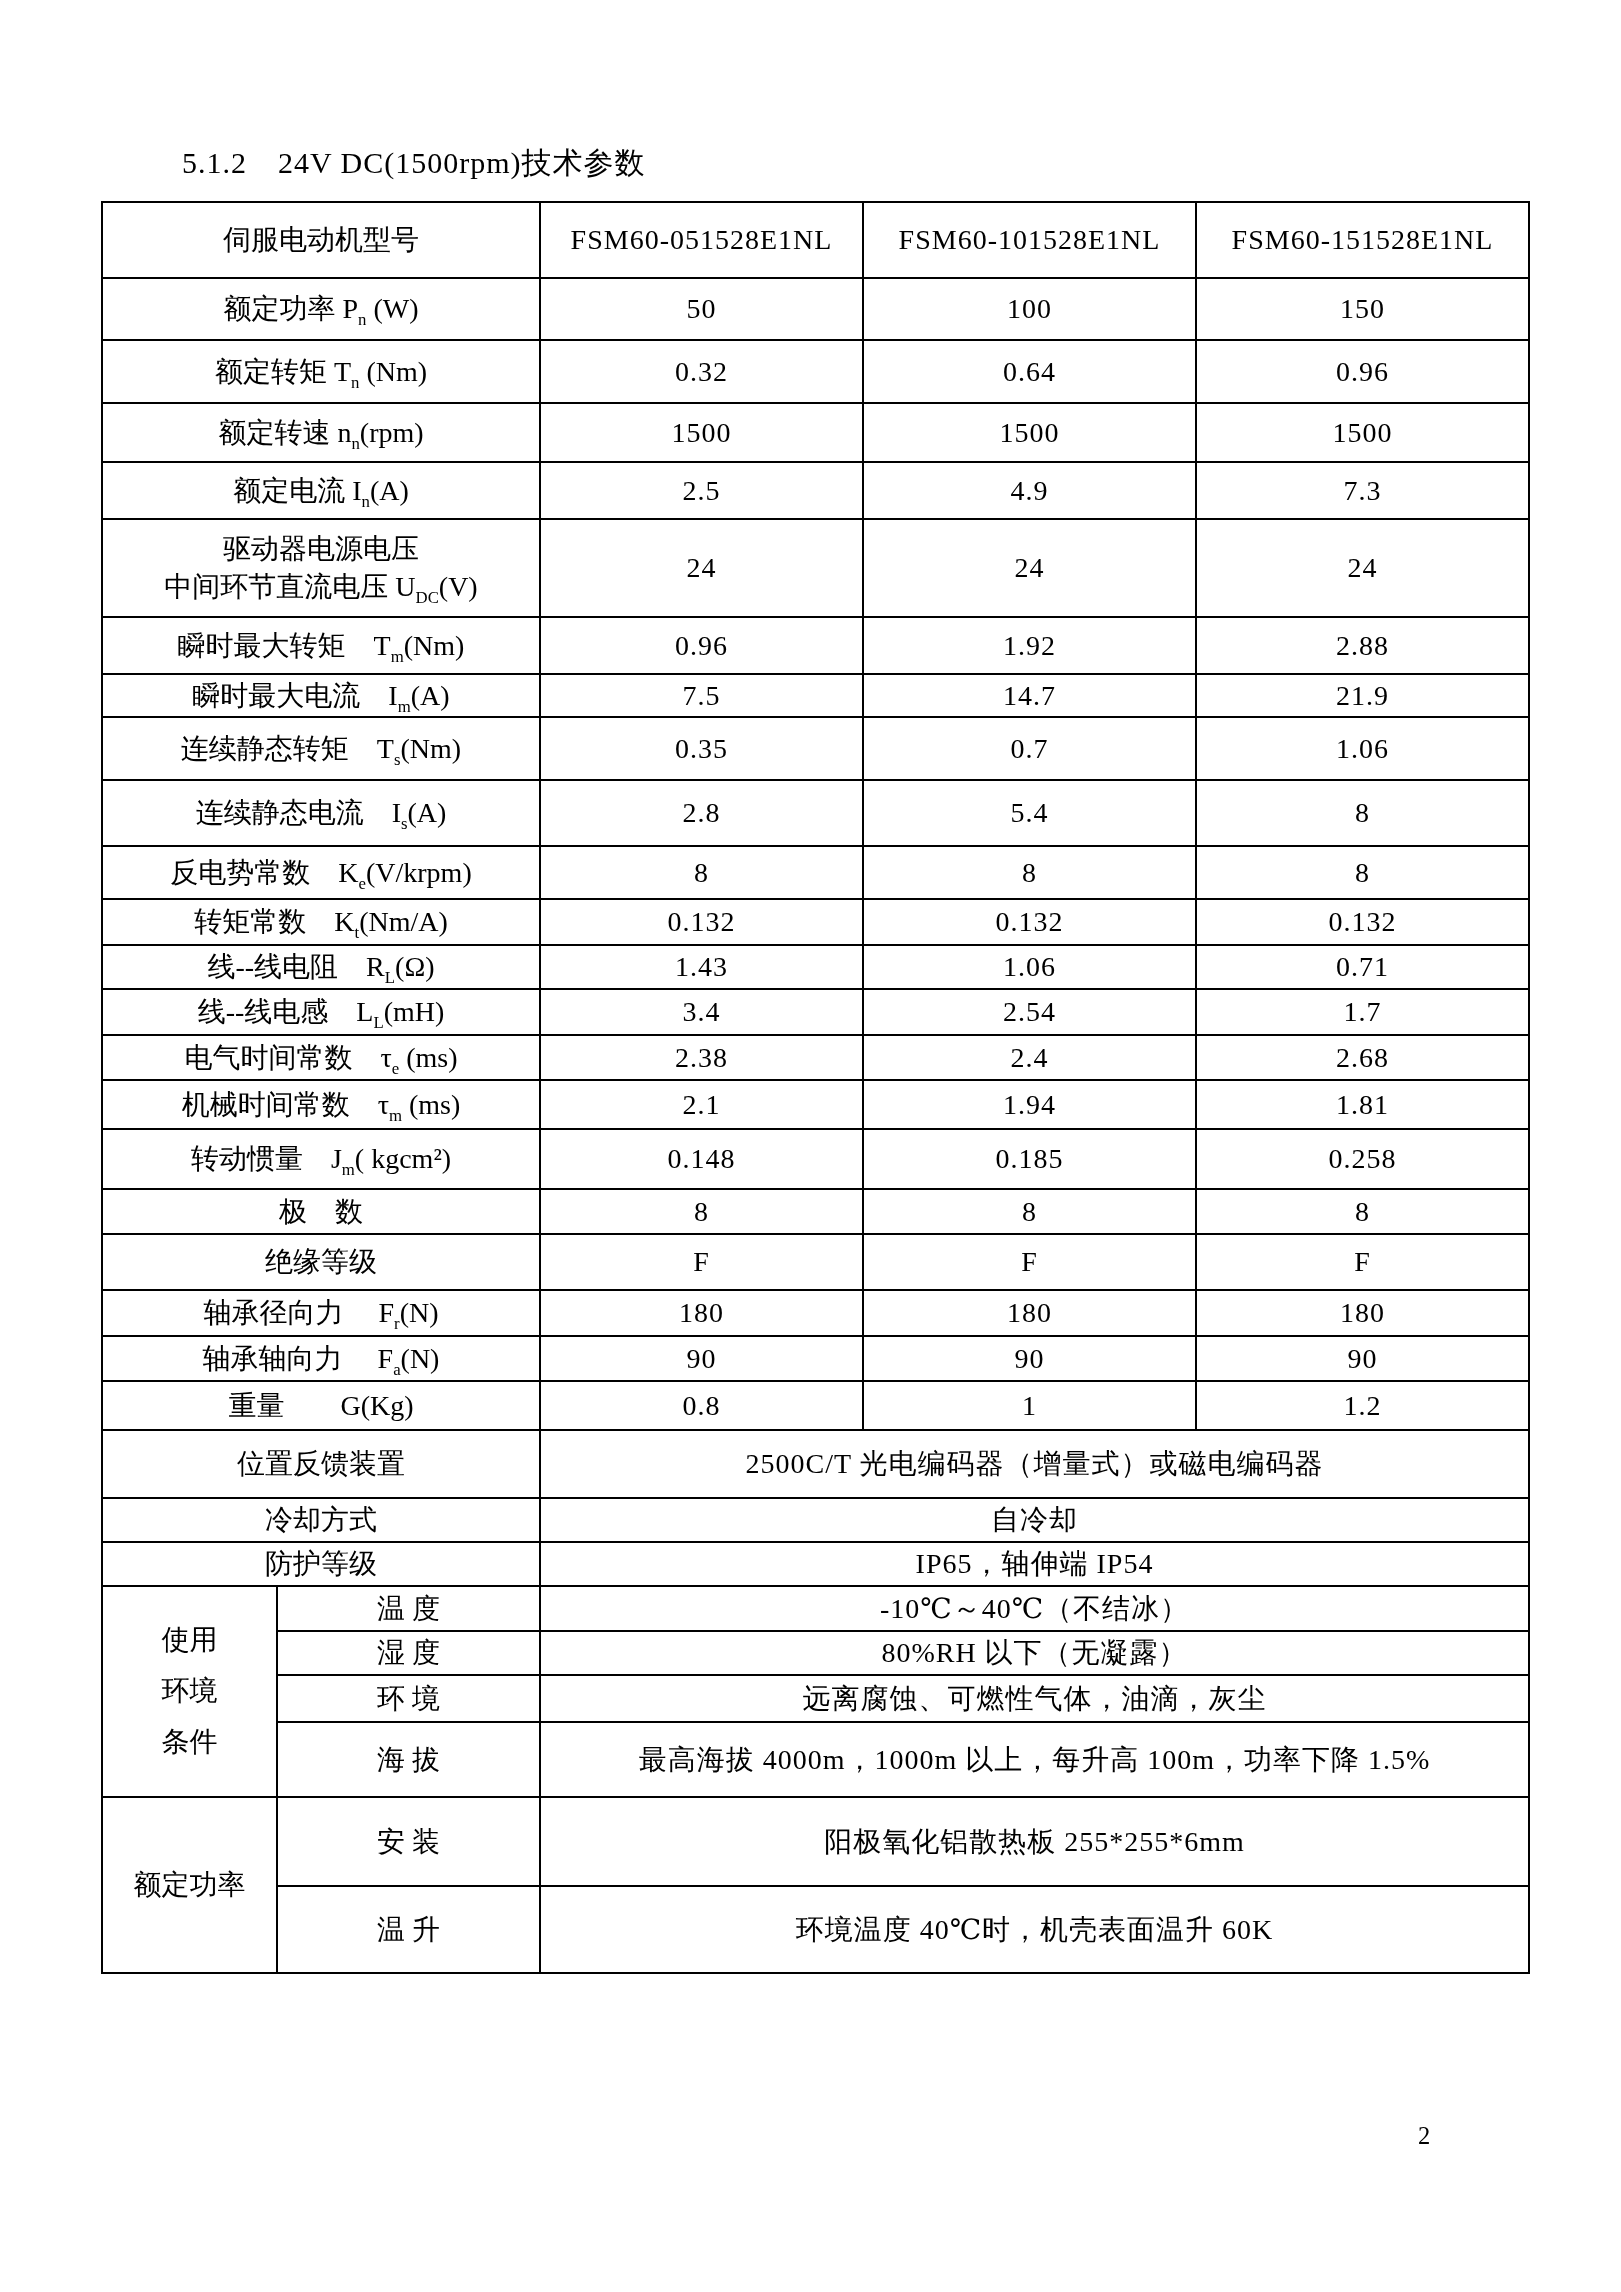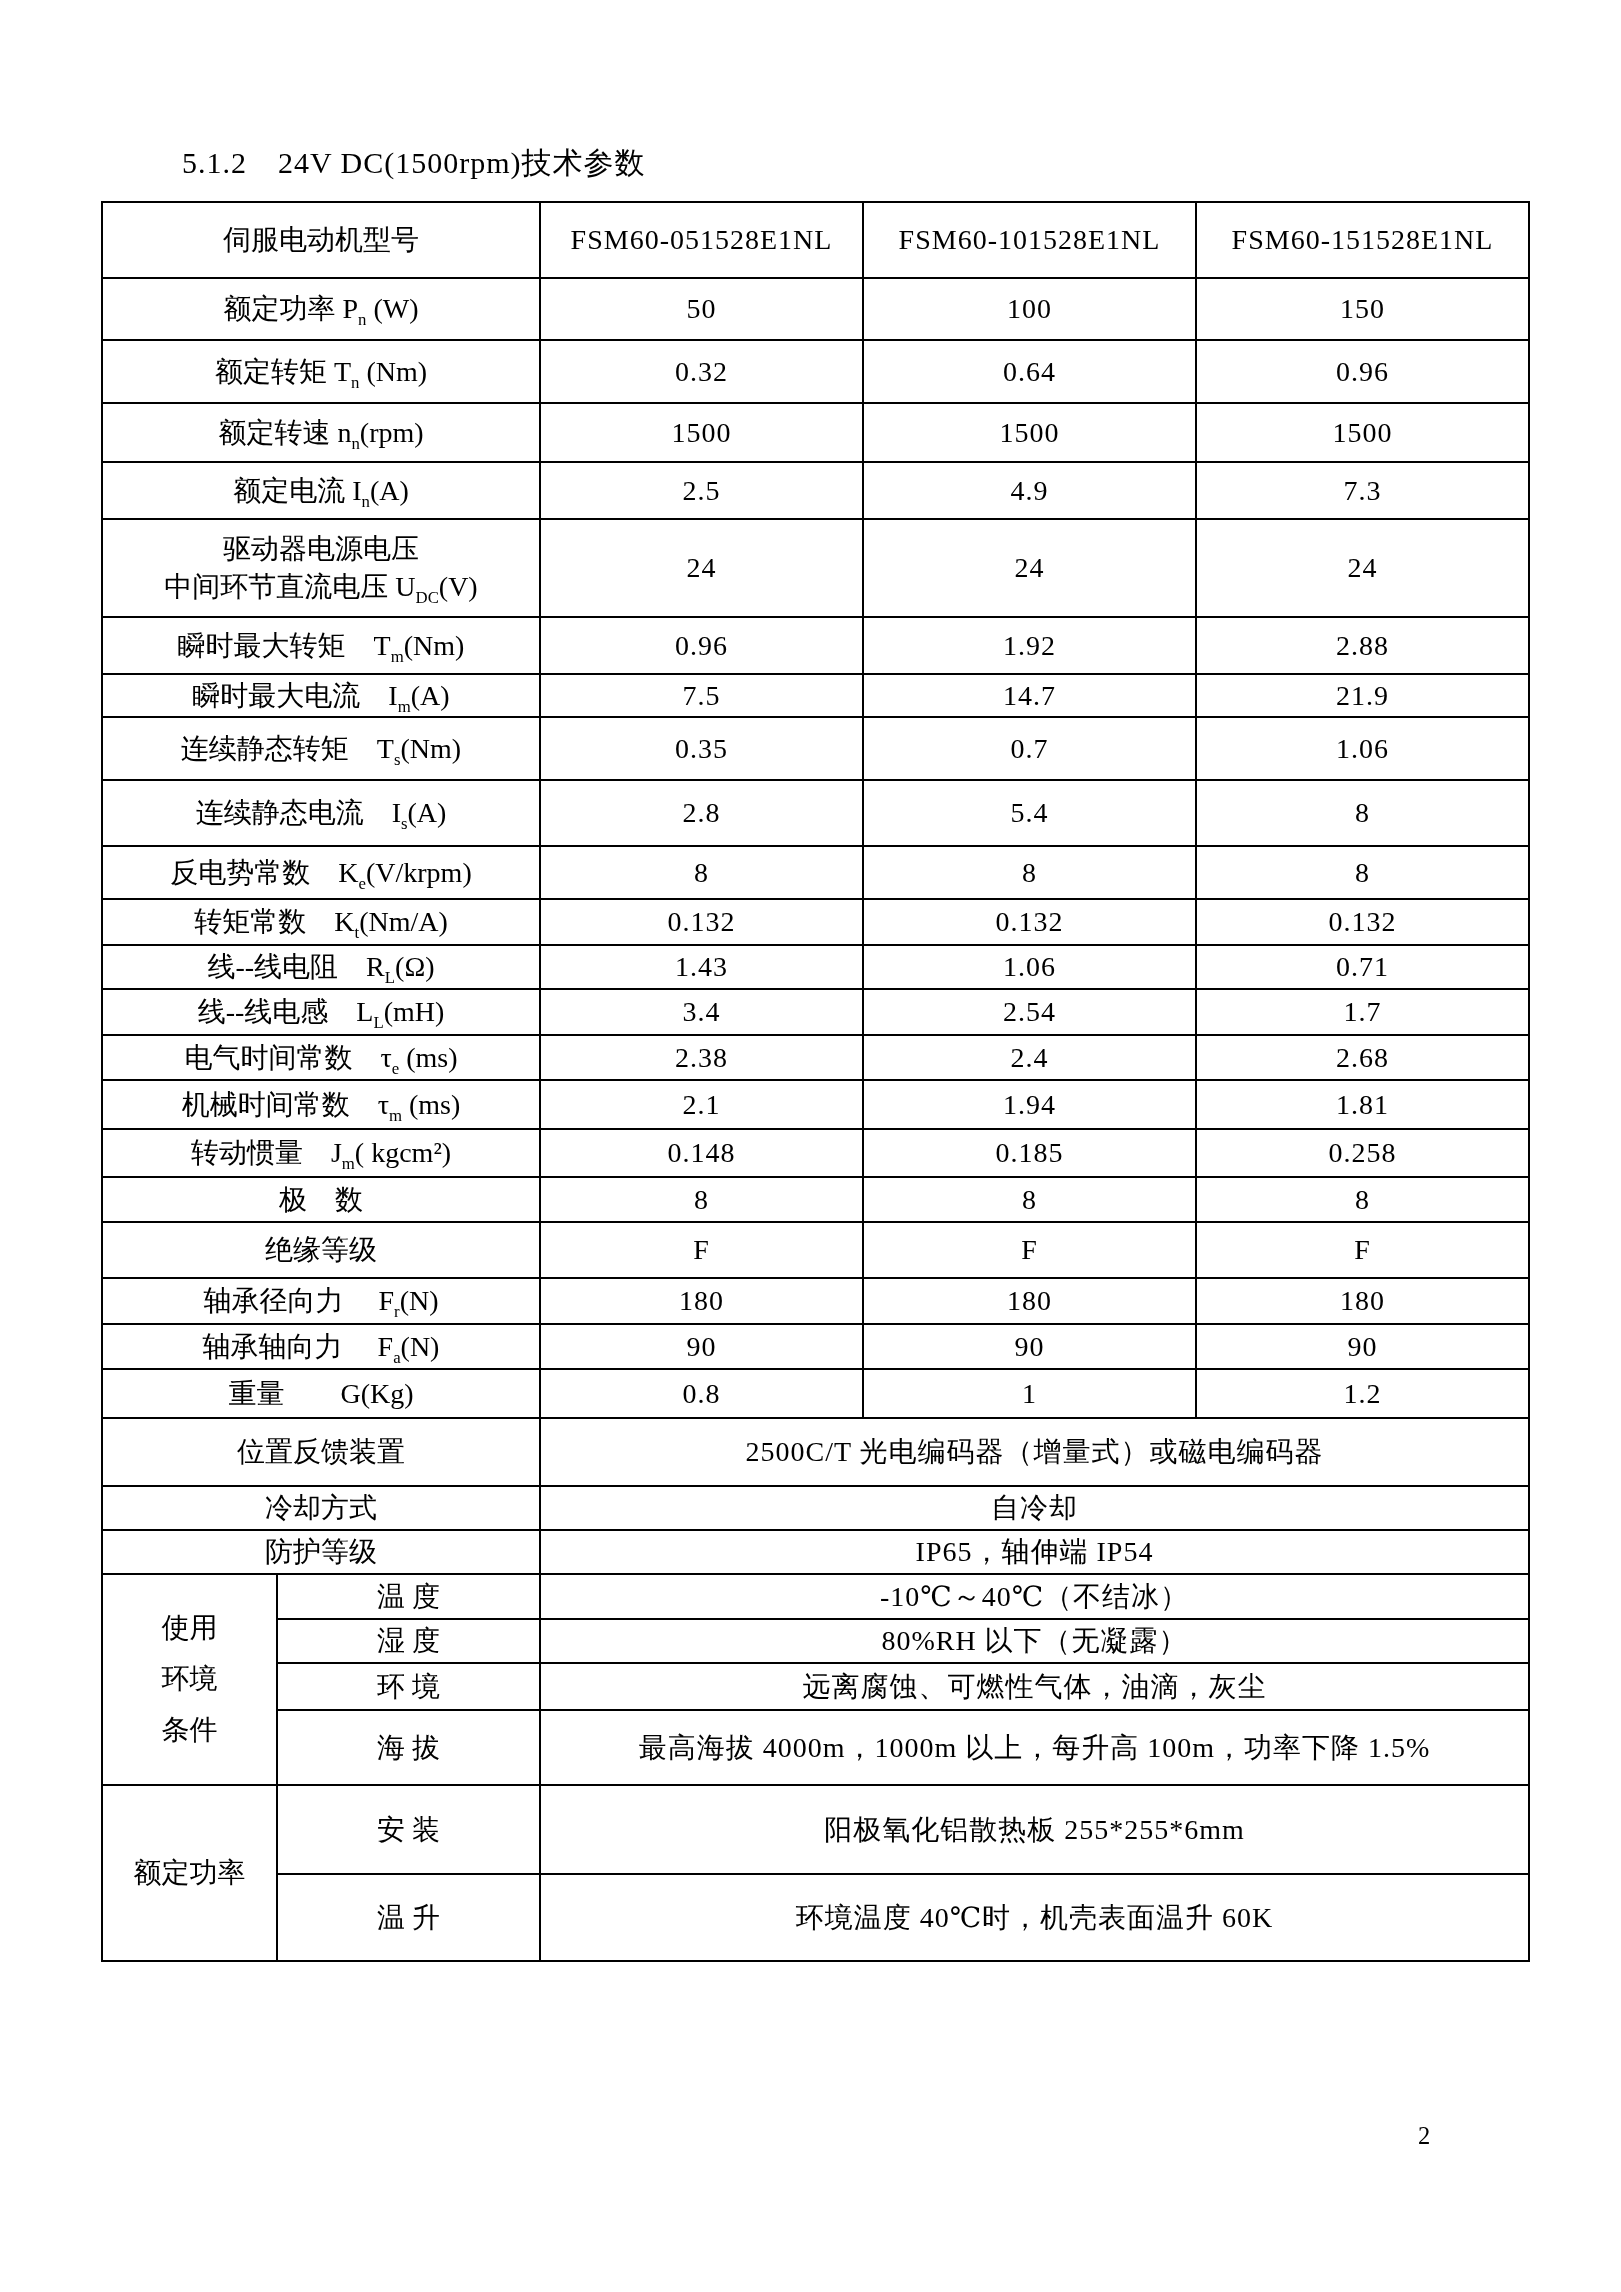--- a/index.html
+++ b/index.html
@@ -177,21 +177,21 @@
       <td class="val">2.68</td>
     </tr>
 
     <tr style="height:49px">
       <td class="lbl" colspan="2"><span>机械时间常数　τ</span><sub>m</sub><span> (ms)</span></td>
       <td class="val">2.1</td>
       <td class="val">1.94</td>
       <td class="val">1.81</td>
     </tr>
 
-    <tr style="height:48px">
+    <tr style="height:60px">
       <td class="lbl" colspan="2"><span>转动惯量　J</span><sub>m</sub><span>( kgcm²)</span></td>
       <td class="val">0.148</td>
       <td class="val">0.185</td>
       <td class="val">0.258</td>
     </tr>
 
     <tr style="height:45px">
       <td class="lbl" colspan="2"><span>极　数</span><sub></sub><span></span></td>
       <td class="val">8</td>
       <td class="val">8</td>

